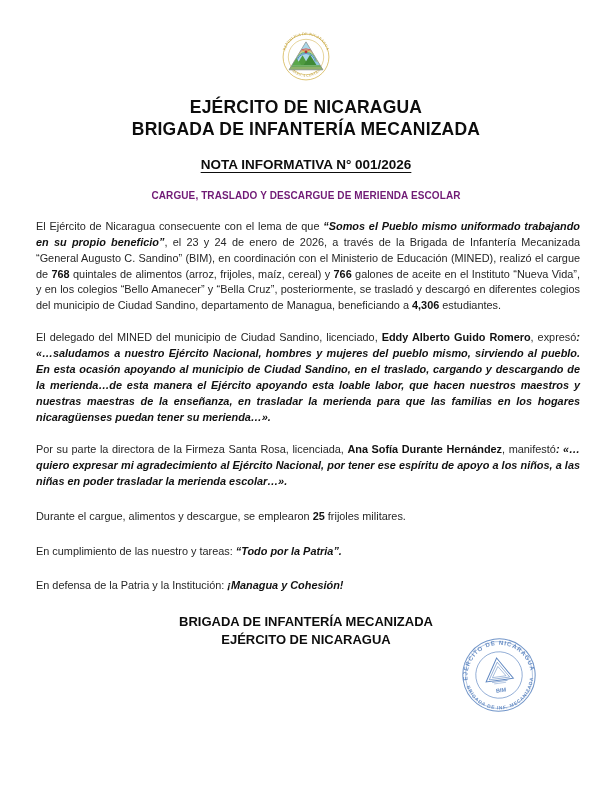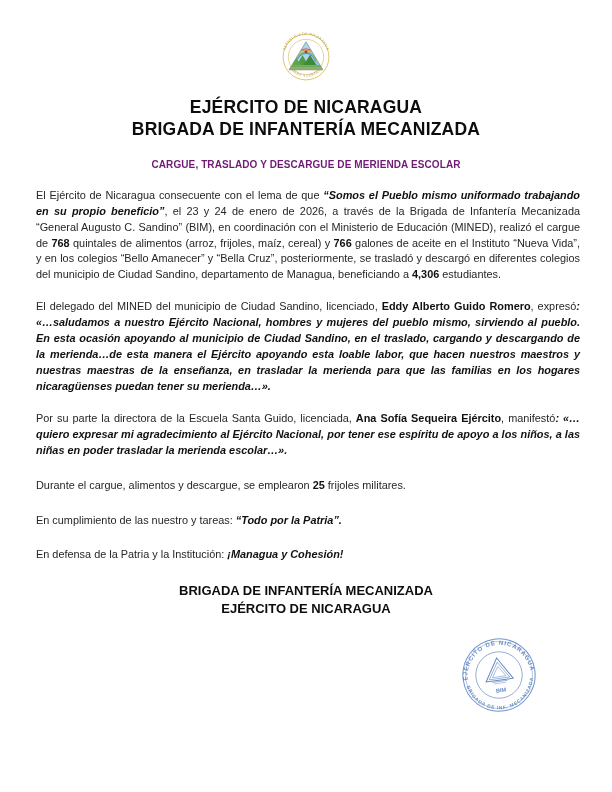--- a/index.html
+++ b/index.html
@@ -170,30 +170,33 @@
         <polygon points="50,24 79,72 21,72" fill="none" stroke="#8a8a8a" stroke-width="0.9"></polygon>
       </svg>
     </div>
   </div>
 
   <div class="title-block">
     <div class="title-line">EJÉRCITO DE NICARAGUA</div>
     <div class="title-line">BRIGADA DE INFANTERÍA MECANIZADA</div>
   </div>
 
+  <div class="nota-line">
+    <span class="u">NOTA INFORMATIVA N° 001/2026</span>
+  </div>
 
   <div class="subject-line">CARGUE, TRASLADO Y DESCARGUE DE MERIENDA ESCOLAR</div>
 
   <div class="body-block">
 
     <p class="para spaced"><span>El Ejército de Nicaragua consecuente con el lema de que </span><span class="bi">“Somos el Pueblo mismo uniformado trabajando en su propio beneficio”</span><span>, el 23 y 24 de enero de 2026, a través de la Brigada de Infantería Mecanizada “General Augusto C. Sandino” (BIM), en coordinación con el Ministerio de Educación (MINED), realizó el cargue de </span><b>768</b><span> quintales de alimentos (arroz, frijoles, maíz, cereal) y </span><b>766</b><span> galones de aceite en el Instituto “Nueva Vida”, y en los colegios “Bello Amanecer” y “Bella Cruz”, posteriormente, se trasladó y descargó en diferentes colegios del municipio de Ciudad Sandino, departamento de Managua, beneficiando a </span><b>4,306</b><span> estudiantes.</span></p>
 
     <p class="para spaced"><span>El delegado del MINED del municipio de Ciudad Sandino, licenciado, </span><b>Eddy Alberto Guido Romero</b><span>, expresó</span><span class="bi">: «…saludamos a nuestro Ejército Nacional, hombres y mujeres del pueblo mismo, sirviendo al pueblo. En esta ocasión apoyando al municipio de Ciudad Sandino, en el traslado, cargando y descargando de la merienda…de esta manera el Ejército apoyando esta loable labor, que hacen nuestros maestros y nuestras maestras de la enseñanza, en trasladar la merienda para que las familias en los hogares nicaragüenses puedan tener su merienda…».</span></p>
 
-    <p class="para spaced2"><span>Por su parte la directora de la Escuela Santa Guido, licenciada, </span><b>Ana Sofía Sequeira Ejército</b><span>, manifestó</span><span class="bi">: «…quiero expresar mi agradecimiento al Ejército Nacional, por tener ese espíritu de apoyo a los niños, a las niñas en poder trasladar la merienda escolar…».</span></p>
+    <p class="para spaced2"><span>Por su parte la directora de la Firmeza Santa Rosa, licenciada, </span><b>Ana Sofía Durante Hernández</b><span>, manifestó</span><span class="bi">: «…quiero expresar mi agradecimiento al Ejército Nacional, por tener ese espíritu de apoyo a los niños, a las niñas en poder trasladar la merienda escolar…».</span></p>
 
     <p class="para spaced2"><span>Durante el cargue, alimentos y descargue, se emplearon </span><b>25</b><span> frijoles militares.</span></p>
 
     <p class="para spaced2"><span>En cumplimiento de las nuestro y tareas:  </span><span class="bi">“Todo por la Patria”.</span></p>
 
     <p class="para spaced2"><span>En defensa de la Patria y la Institución: </span><span class="bi">¡Managua y Cohesión!</span></p>
 
   </div>
 
   <div class="sign-block">

